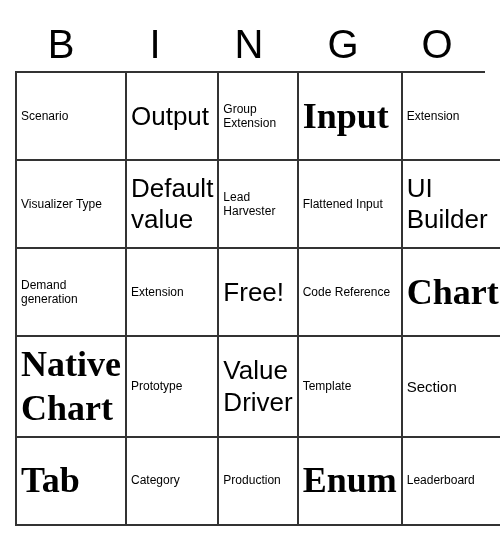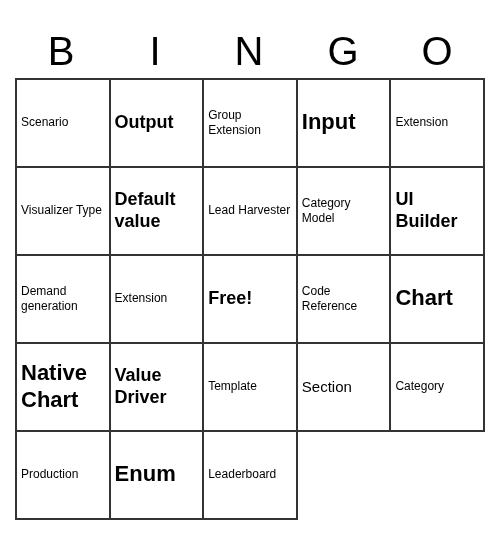--- a/index.html
+++ b/index.html
@@ -63,27 +63,28 @@
 
     .text-small {
       font-size: 12px;
     }
 
     .text-medium {
       font-size: 15px;
     }
 
     .text-large {
-      font-size: 18px;
-      font-weight: bold;
+      font-size: 26px;
+      font-weight: normal;
     }
 
     .text-xlarge {
-      font-size: 22px;
+      font-size: 36px;
       font-weight: bold;
+      font-family: Liberation Serif, serif;
     }
   </style>
 </head>
 <body>
 
 <div class="bingo-card">
   <div class="bingo-header">
     <div class="bingo-header-cell">B</div>
     <div class="bingo-header-cell">I</div>
     <div class="bingo-header-cell">N</div>
@@ -109,21 +110,21 @@
       <div class="bingo-cell">
         <span class="text-small">Visualizer Type</span>
       </div>
       <div class="bingo-cell">
         <span class="text-large">Default value</span>
       </div>
       <div class="bingo-cell">
         <span class="text-small">Lead Harvester</span>
       </div>
       <div class="bingo-cell">
-        <span class="text-small">Category Model</span>
+        <span class="text-small">Flattened Input</span>
       </div>
       <div class="bingo-cell">
         <span class="text-large">UI Builder</span>
       </div>
       <div class="bingo-cell">
         <span class="text-small">Demand generation</span>
       </div>
       <div class="bingo-cell">
         <span class="text-small">Extension</span>
       </div>
@@ -133,27 +134,33 @@
       <div class="bingo-cell">
         <span class="text-small">Code Reference</span>
       </div>
       <div class="bingo-cell">
         <span class="text-xlarge">Chart</span>
       </div>
       <div class="bingo-cell">
         <span class="text-xlarge">Native Chart</span>
       </div>
       <div class="bingo-cell">
+        <span class="text-small">Prototype</span>
+      </div>
+      <div class="bingo-cell">
         <span class="text-large">Value Driver</span>
       </div>
       <div class="bingo-cell">
         <span class="text-small">Template</span>
       </div>
       <div class="bingo-cell">
         <span class="text-medium">Section</span>
+      </div>
+      <div class="bingo-cell">
+        <span class="text-xlarge">Tab</span>
       </div>
       <div class="bingo-cell">
         <span class="text-small">Category</span>
       </div>
       <div class="bingo-cell">
         <span class="text-small">Production</span>
       </div>
       <div class="bingo-cell">
         <span class="text-xlarge">Enum</span>
       </div>

